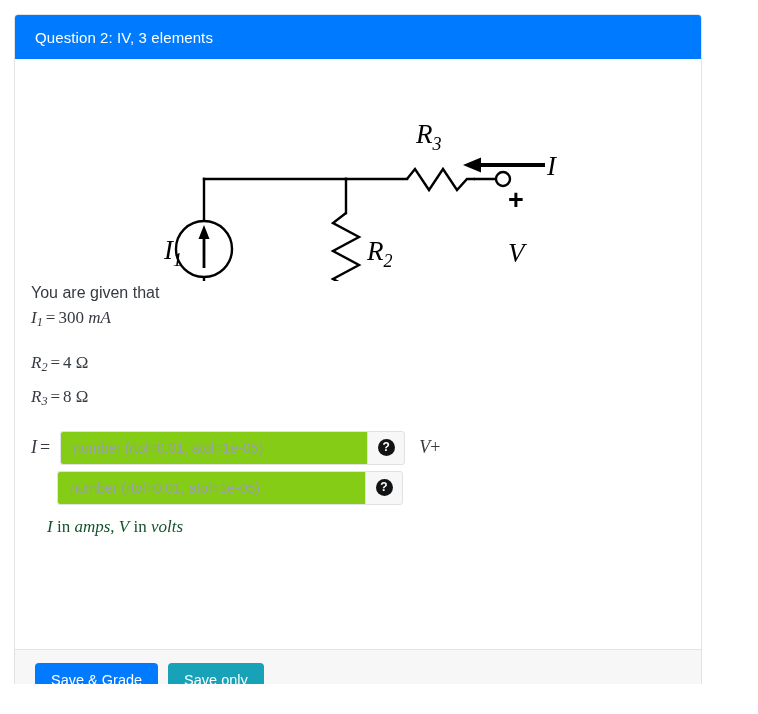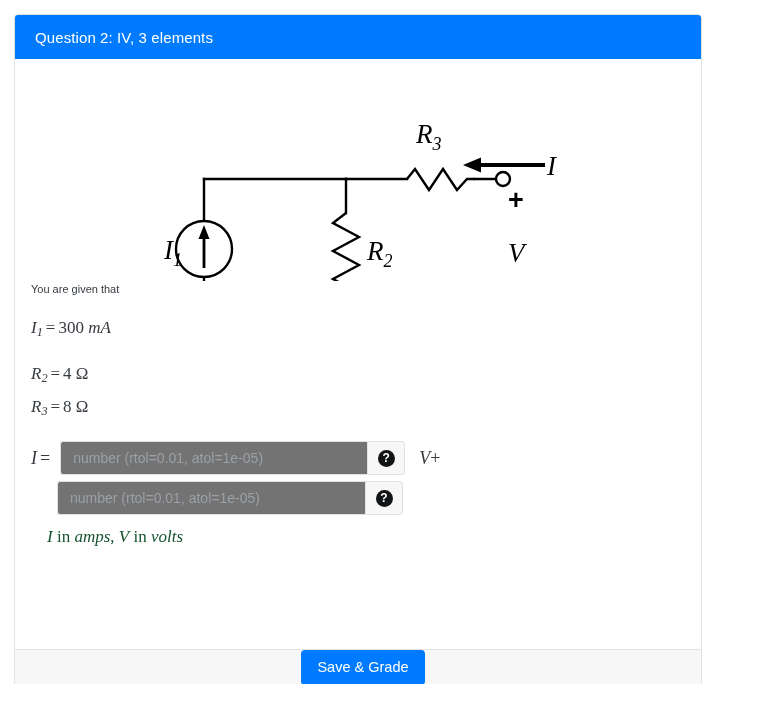--- a/index.html
+++ b/index.html
@@ -63,21 +63,21 @@
   .circuit-svg {
     position: absolute;
     left: 0;
     top: 0;
   }
 
   
   .text-block {
     padding: 0 16px;
     color: #353a40;
-    font-size: 11px;
+    font-size: 16px;
     line-height: 1.55;
   }
   .given-line {
     margin: 0 0 4px 0;
     padding: 0 16px;
     font-family: "Liberation Serif", serif;
     font-size: 17px;
     color: #353a40;
   }
   .given-line:first-of-type { margin-top: 0; }
@@ -121,21 +121,21 @@
 
   .input-group {
     display: flex;
     align-items: stretch;
     height: 34px;
   }
   .num-input {
     border: 1px solid #dfe1e5;
     border-right: none;
     border-radius: 3px 0 0 3px;
-    background: #737373;
+    background: #84cc16;
     font-family: "Liberation Sans", sans-serif;
     font-size: 14px;
     color: #212529;
     padding: 0 12px;
     outline: none;
     box-sizing: border-box;
     height: 34px;
   }
   .num-input.wide { width: 307px; }
   .num-input.wide2 { width: 308px; }
@@ -194,21 +194,20 @@
     left: 0;
     right: 0;
     bottom: 0;
     height: 62px;
     background: #f7f7f7;
     border-top: 1px solid #e3e3e3;
     display: flex;
     align-items: center;
     padding-left: 20px;
     box-sizing: border-box;
-    flex-direction: column;
   }
   .btn {
     border: none;
     border-radius: 4px;
     color: #ffffff;
     font-size: 14.5px;
     font-family: "Liberation Sans", sans-serif;
     padding: 9px 16px;
     cursor: pointer;
     margin-right: 10px;
@@ -283,21 +282,21 @@
           <text x="493" y="203" font-family="Liberation Serif, serif" font-size="27" font-style="italic" fill="#000000">V</text>
 
           <text x="493" y="150" font-family="Liberation Sans, sans-serif" font-size="27" font-weight="bold" fill="#000000">+</text>
 
           <text x="494" y="251" font-family="Liberation Sans, sans-serif" font-size="27" font-weight="bold" fill="#000000">−</text>
         </svg>
       </div>
 
       <div class="text-block">You are given that</div>
 
-      <div class="given-line" style="margin-top:20px;">
+      <div class="given-line" style="margin-top:2px;">
         <span class="mi"><span>I</span><sub>1</sub></span><span class="mop">=</span><span class="mupr">300</span>&nbsp;<span class="munit">mA</span>
       </div>
 
       <div class="given-line" style="margin-top:24px;">
         <span class="mi"><span>R</span><sub>2</sub></span><span class="mop">=</span><span class="mupr">4</span>&nbsp;<span class="mupr">Ω</span>
       </div>
 
       <div class="given-line" style="margin-top:12px;">
         <span class="mi"><span>R</span><sub>3</sub></span><span class="mop">=</span><span class="mupr">8</span>&nbsp;<span class="mupr">Ω</span>
       </div>
@@ -327,16 +326,17 @@
           </div>
         </div>
 
         <div class="units-note"><span class="it">I</span><span> in </span><span class="it">amps</span><span>, </span><span class="it">V</span><span> in </span><span class="it">volts</span></div>
       </div>
 
     </div>
 
     <div class="card-footer">
       <button class="btn btn-primary">Save &amp; Grade</button>
+      <button class="btn btn-teal">Save only</button>
     </div>
 
   </div>
 </div>
 
 </body></html>

